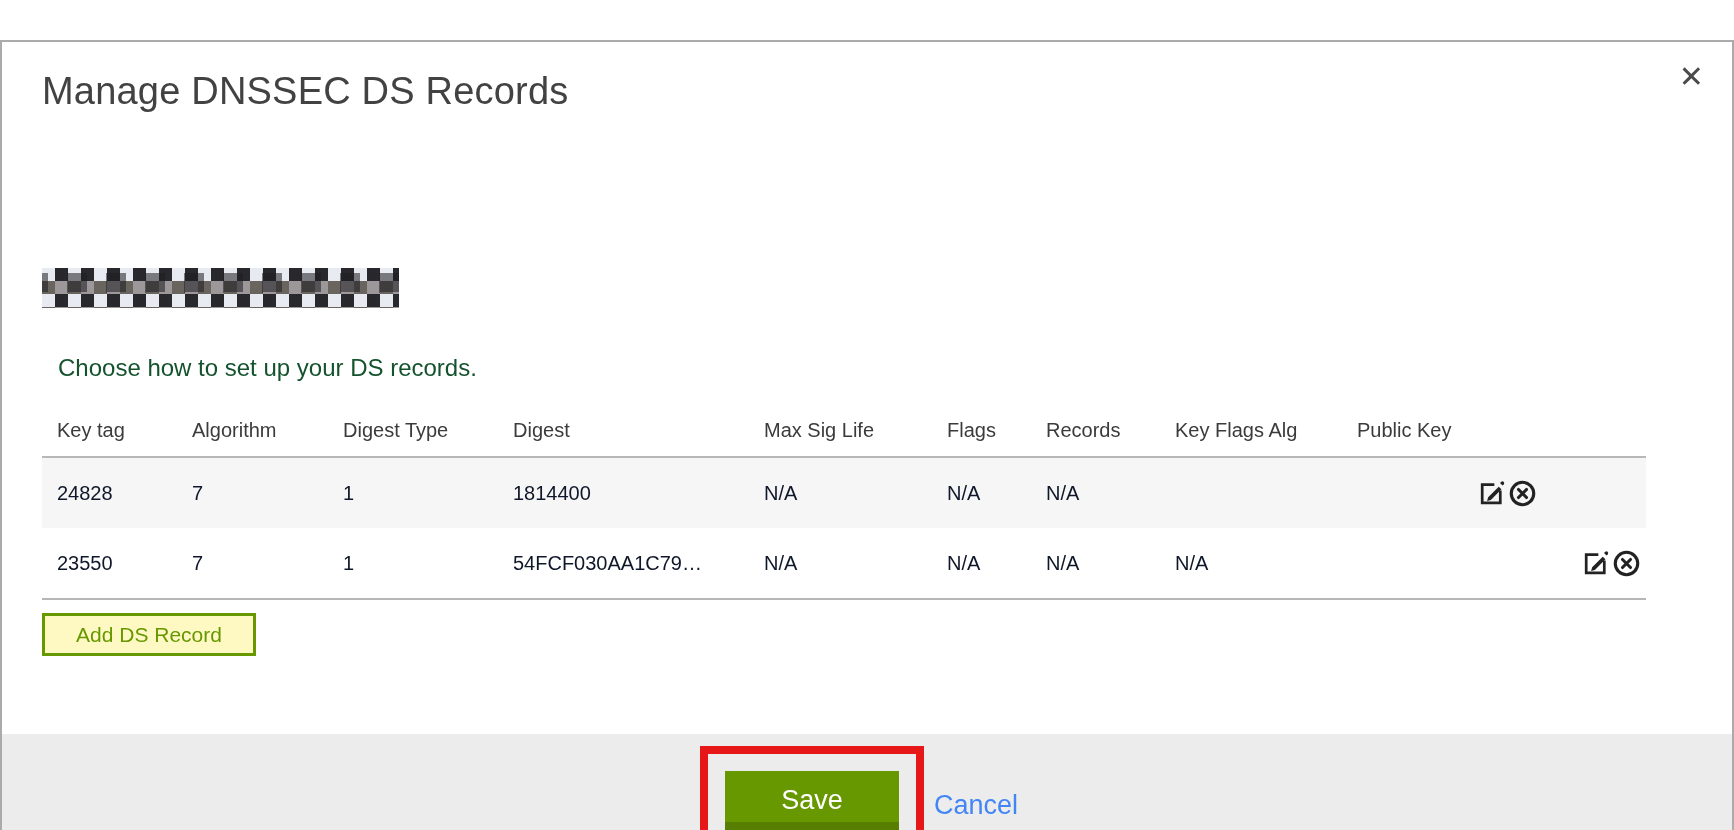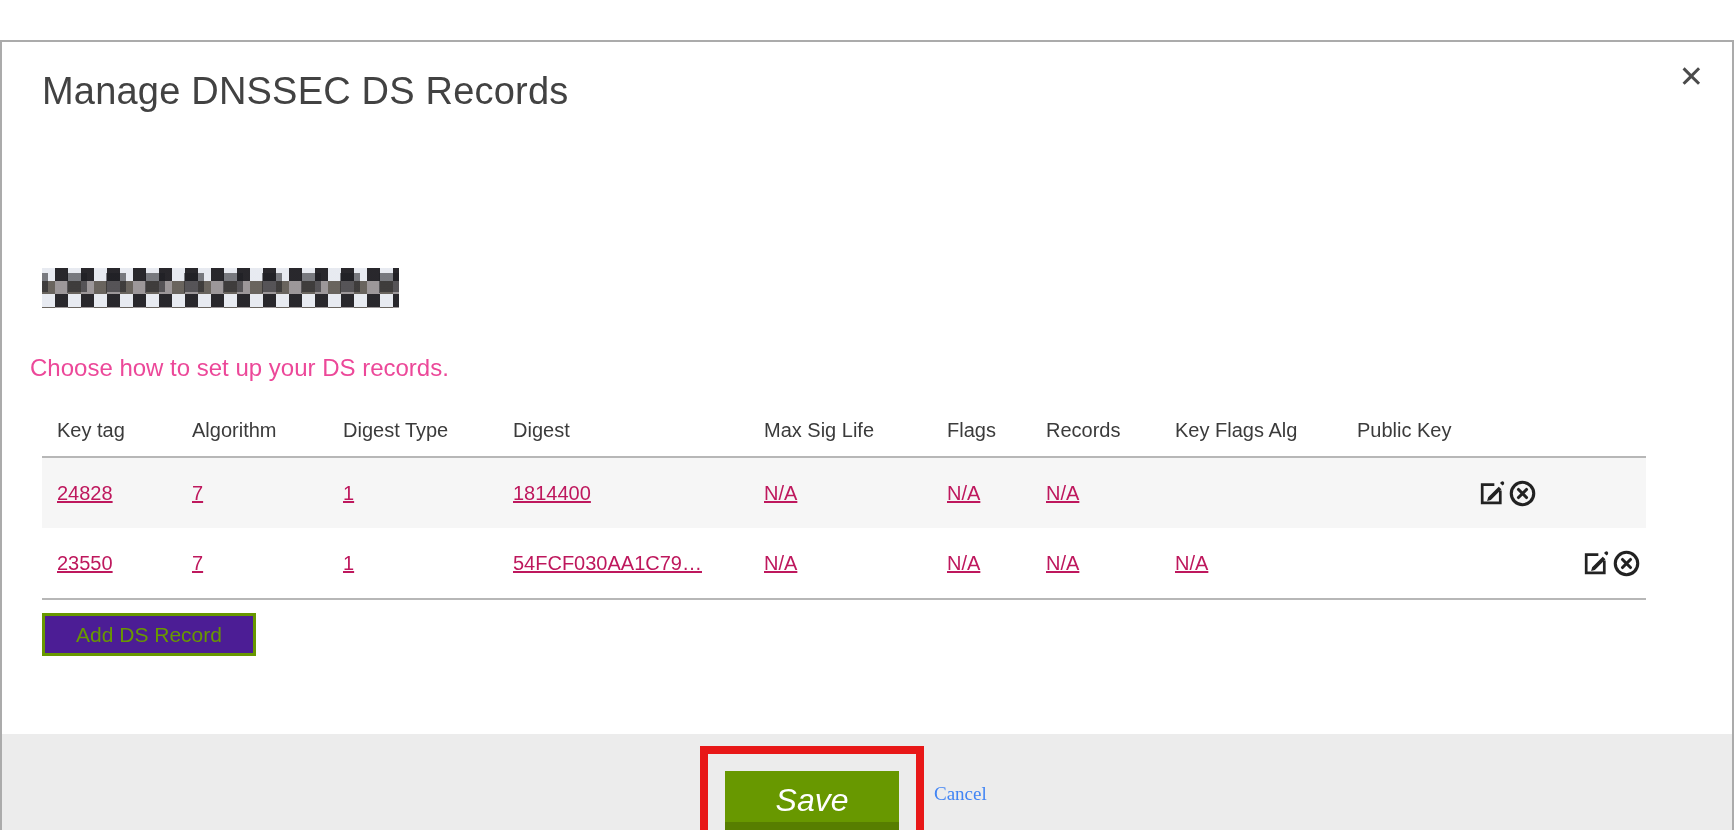--- a/index.html
+++ b/index.html
@@ -44,50 +44,50 @@
     background:
       repeating-conic-gradient(from 0deg, rgba(28,28,33,0.55) 0% 25%, rgba(0,0,0,0) 25% 100%) 6px 5px / 39px 39px,
       repeating-conic-gradient(from 0deg, rgba(25,25,30,0.90) 0% 25%, rgba(0,0,0,0) 25% 100%) 0px 0px / 26px 26px,
       repeating-conic-gradient(from 0deg, rgba(92,86,80,0.85) 0% 25%, rgba(0,0,0,0) 25% 100%) 13px 13px / 26px 26px,
       repeating-conic-gradient(from 0deg, rgba(236,239,246,0.92) 0% 25%, rgba(0,0,0,0) 25% 100%) 13px 0px / 26px 26px,
       repeating-conic-gradient(from 0deg, rgba(152,146,150,0.85) 0% 25%, rgba(0,0,0,0) 25% 100%) 0px 13px / 26px 26px,
       #b5b2ae;
   }
 
   .instruction {
-    position: absolute; left: 28px; top: 312px;
-    font-size: 24px; color: #ec4899;
+    position: absolute; left: 56px; top: 312px;
+    font-size: 24px; color: #14532d;
   }
 
   
   .ds-table { position: absolute; left: 40px; top: 360px; width: 1604px; }
   .grid-row {
     display: grid;
     grid-template-columns: 135px 151px 170px 251px 183px 99px 129px 182px 200px 104px;
     align-items: center;
   }
   .thead { height: 54px; align-items: end; padding-bottom: 14px; }
   .th, .td { padding-left: 15px; font-size: 20px; white-space: nowrap; overflow: hidden; }
   .th { color: #3b3b3b; }
   .tbody { border-top: 2px solid var(--border-gray); border-bottom: 2px solid var(--border-gray); }
   .trow { height: 70px; }
   .trow.alt { background: var(--row-alt-bg); }
-  .td { color: #be185d; text-decoration: underline; }
+  .td { color: #0f172a; }
   .actions-cell {
     display: flex; justify-content: flex-end; align-items: center;
     padding-right: 4px; gap: 0px;
   }
   .icon-btn { background: none; border: none; cursor: pointer; padding: 0; line-height: 0; }
   .icon-btn svg { display: block; }
 
   
   .add-btn {
     position: absolute; left: 40px; top: 571px;
     width: 214px; height: 43px;
-    background: #4c1d95;
+    background: #fef9c3;
     border: 3px solid var(--green);
     color: var(--green);
     font-size: 21px;
     font-family: "Liberation Sans", sans-serif;
     cursor: pointer;
   }
 
   
   .footer {
     position: absolute; left: 0; right: 0; bottom: 0;
@@ -97,28 +97,27 @@
   .annotation-box {
     position: absolute; left: 698px; top: 12px;
     width: 224px; height: 108px;
     border: 8px solid var(--annotation-red);
     display: flex; align-items: center; justify-content: center;
   }
   .save-btn {
     width: 174px; height: 59px;
     border: none; cursor: pointer;
     background: linear-gradient(to bottom, var(--green) 0%, var(--green) 87%, var(--green-dark) 87%, var(--green-dark) 100%);
-    color: #ffffff; font-size: 32px;
+    color: #ffffff; font-size: 27px;
     font-family: "Liberation Sans", sans-serif;
-    font-style: italic;
   }
   .cancel-link {
-    position: absolute; left: 932px; top: 49px;
-    font-size: 19px; color: var(--blue-link);
-    text-decoration: none; cursor: pointer; font-family: Liberation Serif, serif;
+    position: absolute; left: 932px; top: 56px;
+    font-size: 27px; color: var(--blue-link);
+    text-decoration: none; cursor: pointer;
   }
 </style>
 </head>
 <body>
 
 <div class="dialog">
 
   <h1 class="dialog-title">Manage DNSSEC DS Records</h1>
 
   <button class="close-btn">

